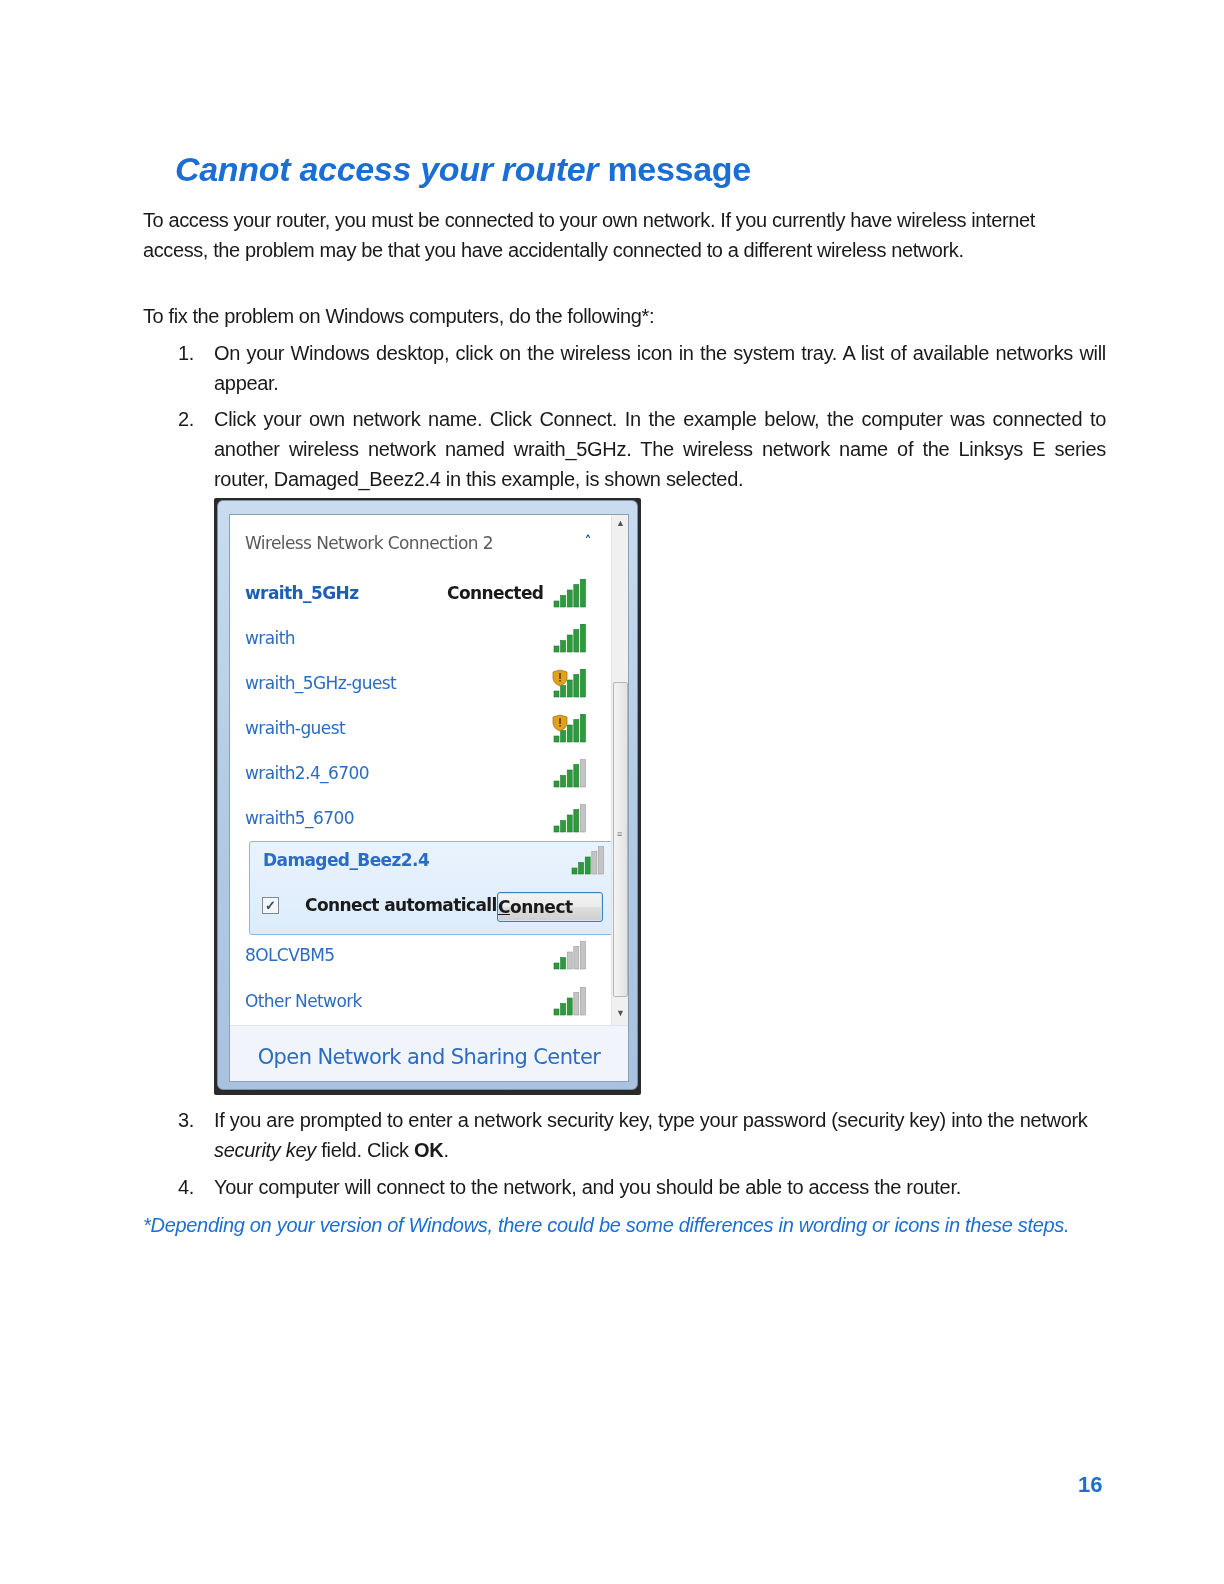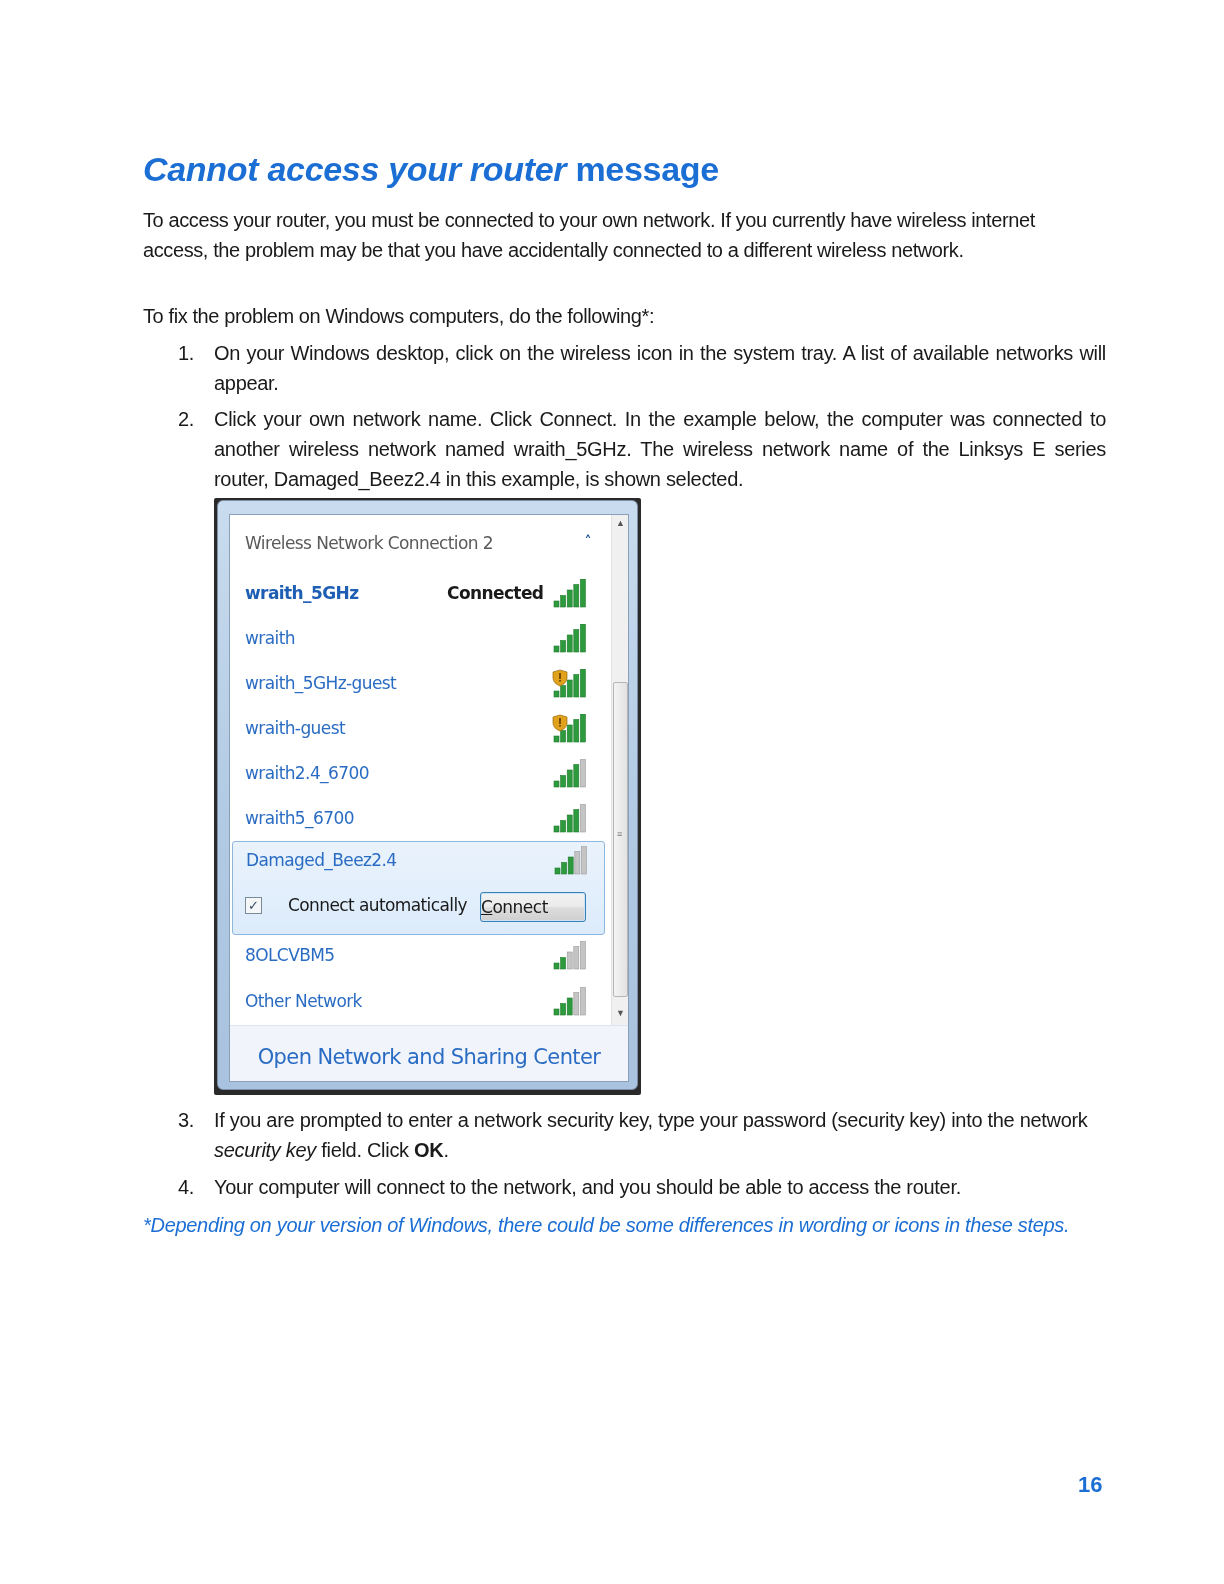--- a/index.html
+++ b/index.html
@@ -3,21 +3,21 @@
   <meta charset="utf-8">
   <style>
     * { box-sizing: border-box; margin: 0; padding: 0; }
     html, body { width: 1224px; height: 1584px; background: #ffffff; }
     body { position: relative; font-family: "Liberation Sans", sans-serif; color: #1a1a1a; }
 
     .page-title {
       position: absolute; left: 143px; top: 150px;
       font-size: 34px; font-weight: bold; color: #1b6ed4; letter-spacing: -0.3px;
     }
-    .page-title .ital { font-style: italic; }
+    .page-title .ital { font-style: italic; margin-left: 32px; }
 
     .para {
       position: absolute; left: 143px; width: 940px;
       font-size: 20px; line-height: 30px; color: #1a1a1a; letter-spacing: -0.4px;
     }
     .step {
       position: absolute; left: 178px; width: 928px;
       font-size: 20px; line-height: 30px; color: #1a1a1a; letter-spacing: -0.3px;
     }
     .step .num { position: absolute; left: 0; top: 0; width: 30px; }
@@ -85,23 +85,23 @@
     .net-name.bold { font-weight: bold; color: #1e5fb4; }
     .net-status {
       position: absolute; left: 217px; top: 10px;
       font-family: "DejaVu Sans", sans-serif; font-size: 17px; font-weight: bold; color: #1a1a1a; letter-spacing: -0.6px;
     }
     .signal {
       position: absolute; left: 322px; top: 6px; width: 36px; height: 30px;
     }
 
     .selected-row {
-      position: absolute; left: 2px; top: 326px; width: 373px; height: 94px;
+      position: absolute; left: 19px; top: 326px; width: 373px; height: 94px;
       background: linear-gradient(180deg, #eaf3fc 0%, #dcebfb 100%);
-      border: 1px solid #8fb6e0; border-radius: 3px;
+      border: 1px solid #8fb6e0; border-radius: 3px; font-weight: bold;
     }
     .auto-connect {
       position: absolute; left: 12px; top: 53px; display: flex; align-items: center;
     }
     .checkbox {
       width: 17px; height: 17px; border: 1px solid #7a8a99; background: #f4f6f8;
       font-size: 13px; line-height: 15px; text-align: center; color: #3a4a66;
     }
     .auto-label {
       margin-left: 26px; font-family: "DejaVu Sans", sans-serif; font-size: 17px; color: #1a1a1a; letter-spacing: -0.6px;

